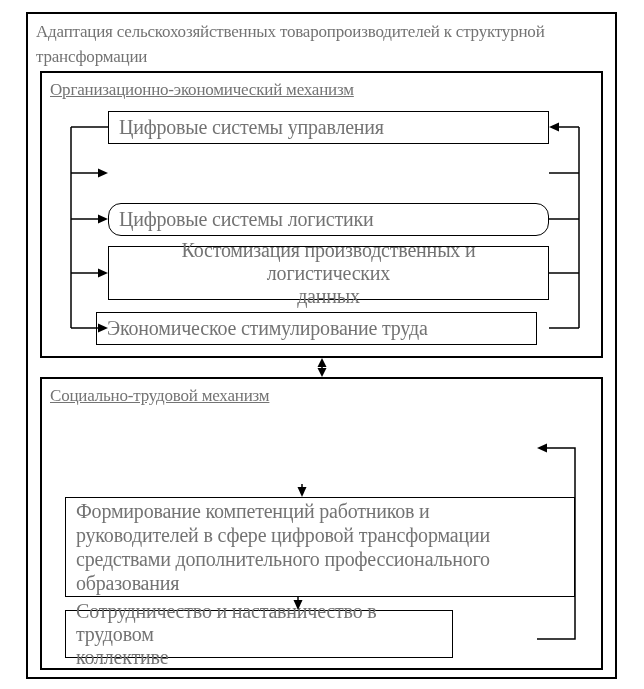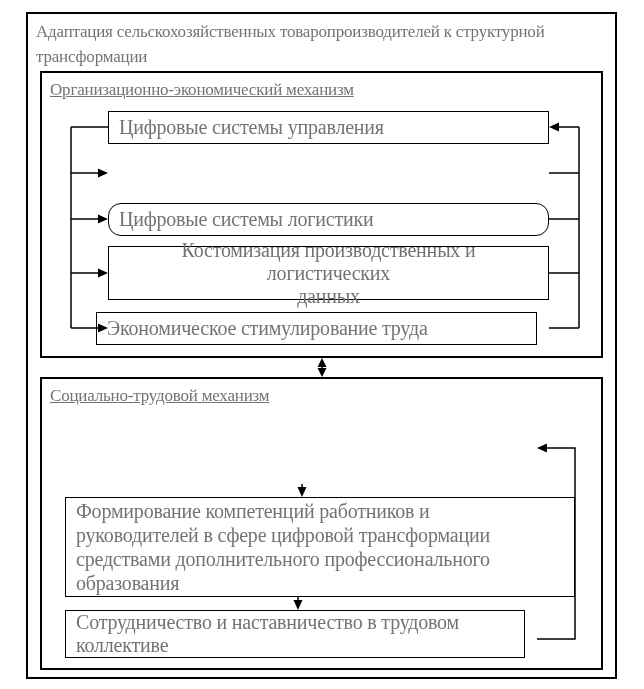--- a/index.html
+++ b/index.html
@@ -82,21 +82,21 @@
 данных</div>
   <div class="node" style="left:96px; top:312px; width:441px; height:33px;">Экономическое стимулирование труда</div>
 
   <div class="frame" style="left:40px; top:377px; width:563px; height:293px;"></div>
   <div class="section-label" style="left:50px; top:385px;">Социально-трудовой механизм</div>
 
   <div class="node" style="left:65px; top:497px; width:510px; height:100px; line-height:24px;">Формирование компетенций работников и
 руководителей в сфере цифровой трансформации
 средствами дополнительного профессионального
 образования</div>
-  <div class="node" style="left:65px; top:610px; width:460px; height:48px;">Сотрудничество и наставничество в трудовом
+  <div class="node" style="left:65px; top:610px; width:388px; height:48px;">Сотрудничество и наставничество в трудовом
 коллективе</div>
 
   <svg id="connector-layer" width="644" height="689" viewBox="0 0 644 689">
 
     <g>
       <line x1="71" y1="127" x2="71" y2="328"></line>
       <line x1="71" y1="127" x2="108" y2="127"></line>
       <line x1="71" y1="173" x2="100" y2="173"></line>
       <polygon points="108,173 98,168.5 98,177.5"></polygon>
       <line x1="71" y1="219" x2="100" y2="219"></line>

